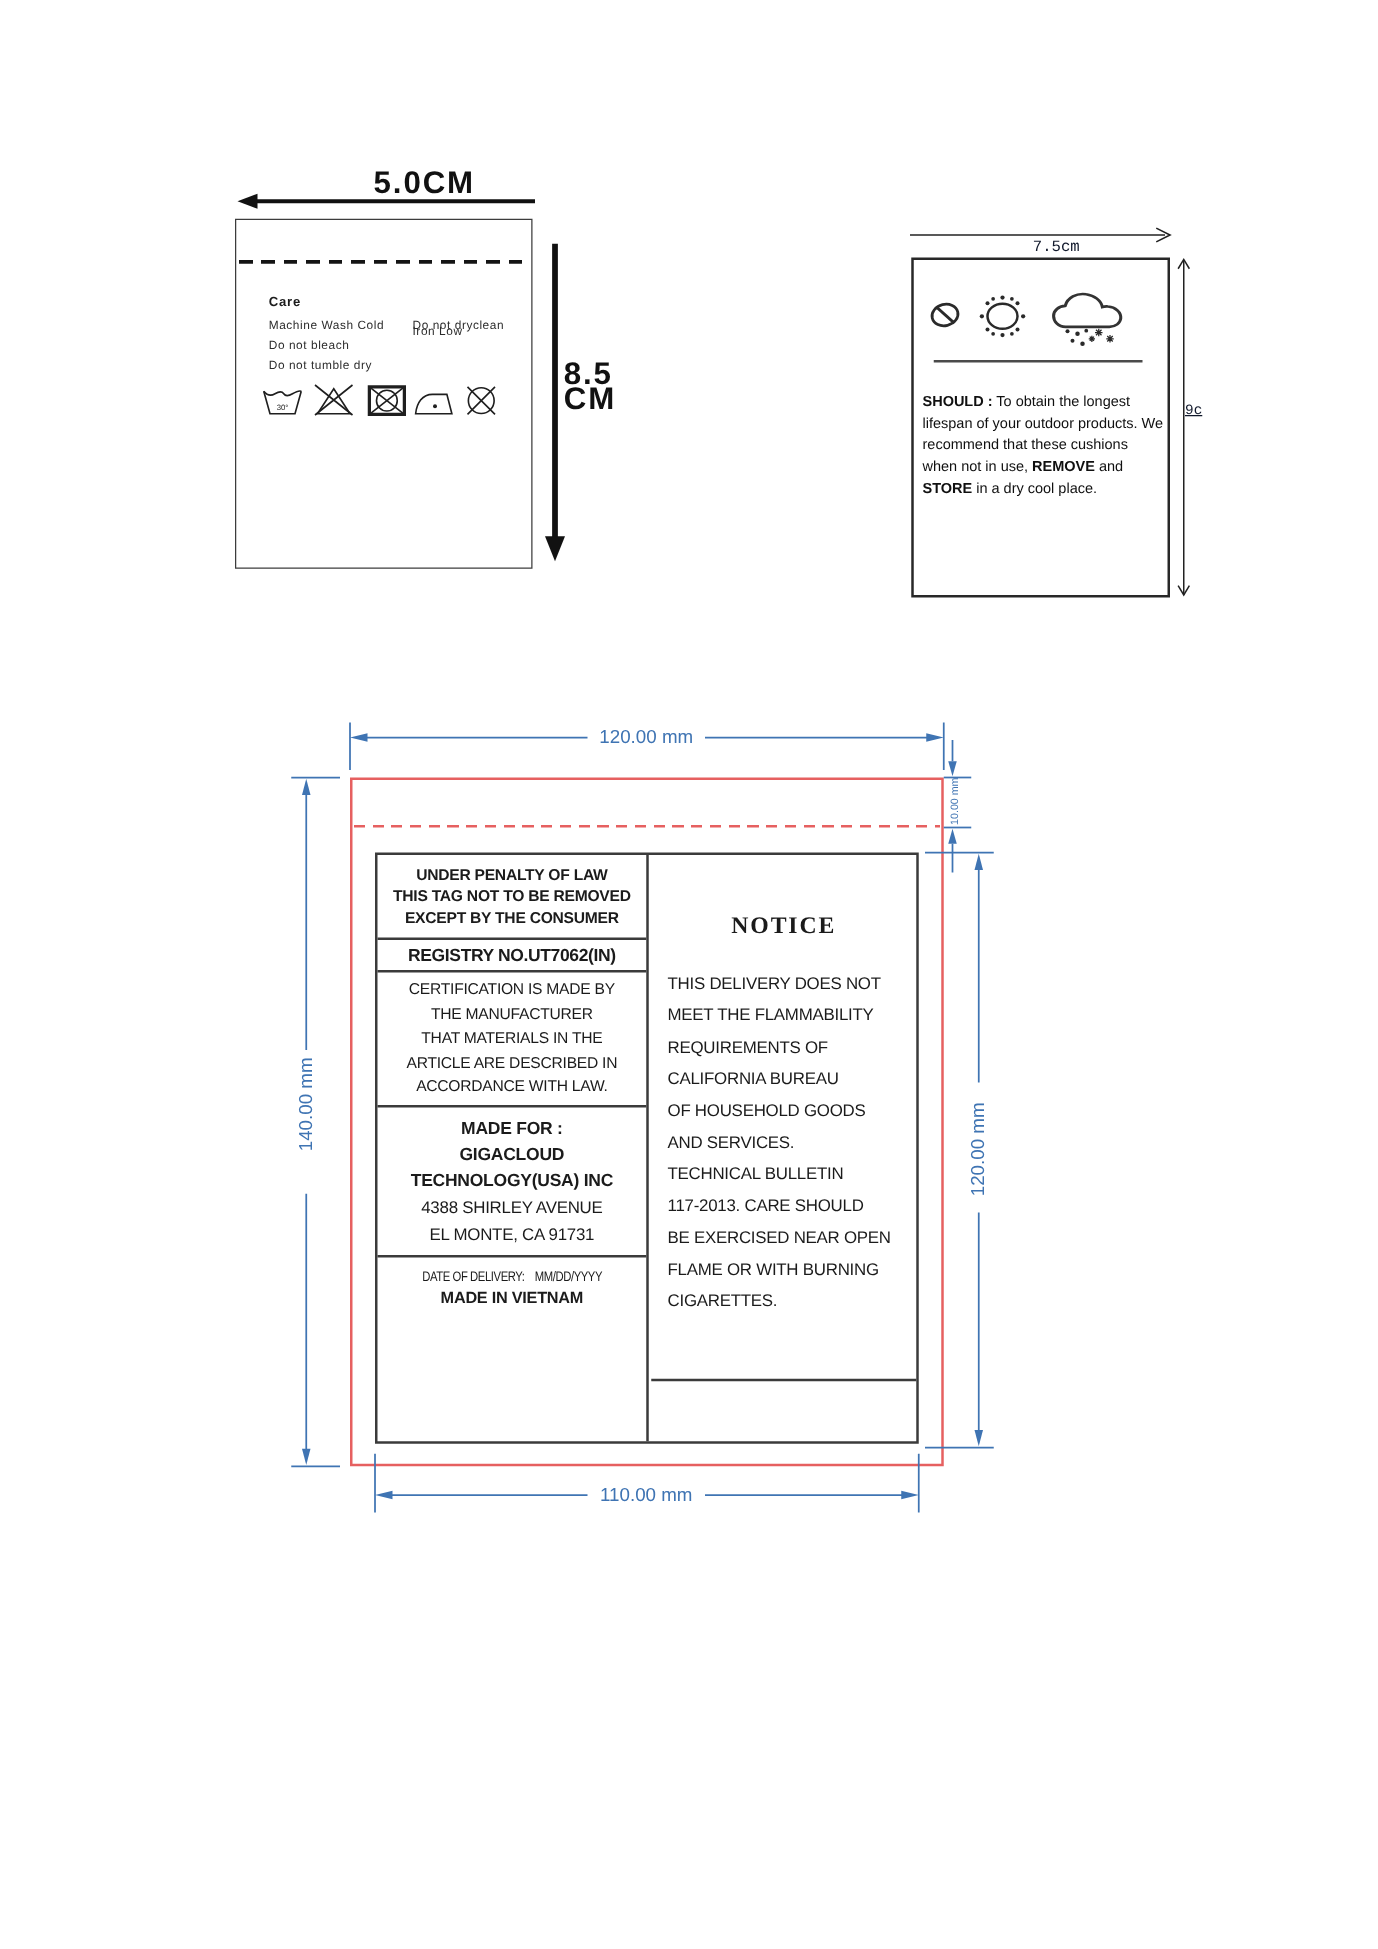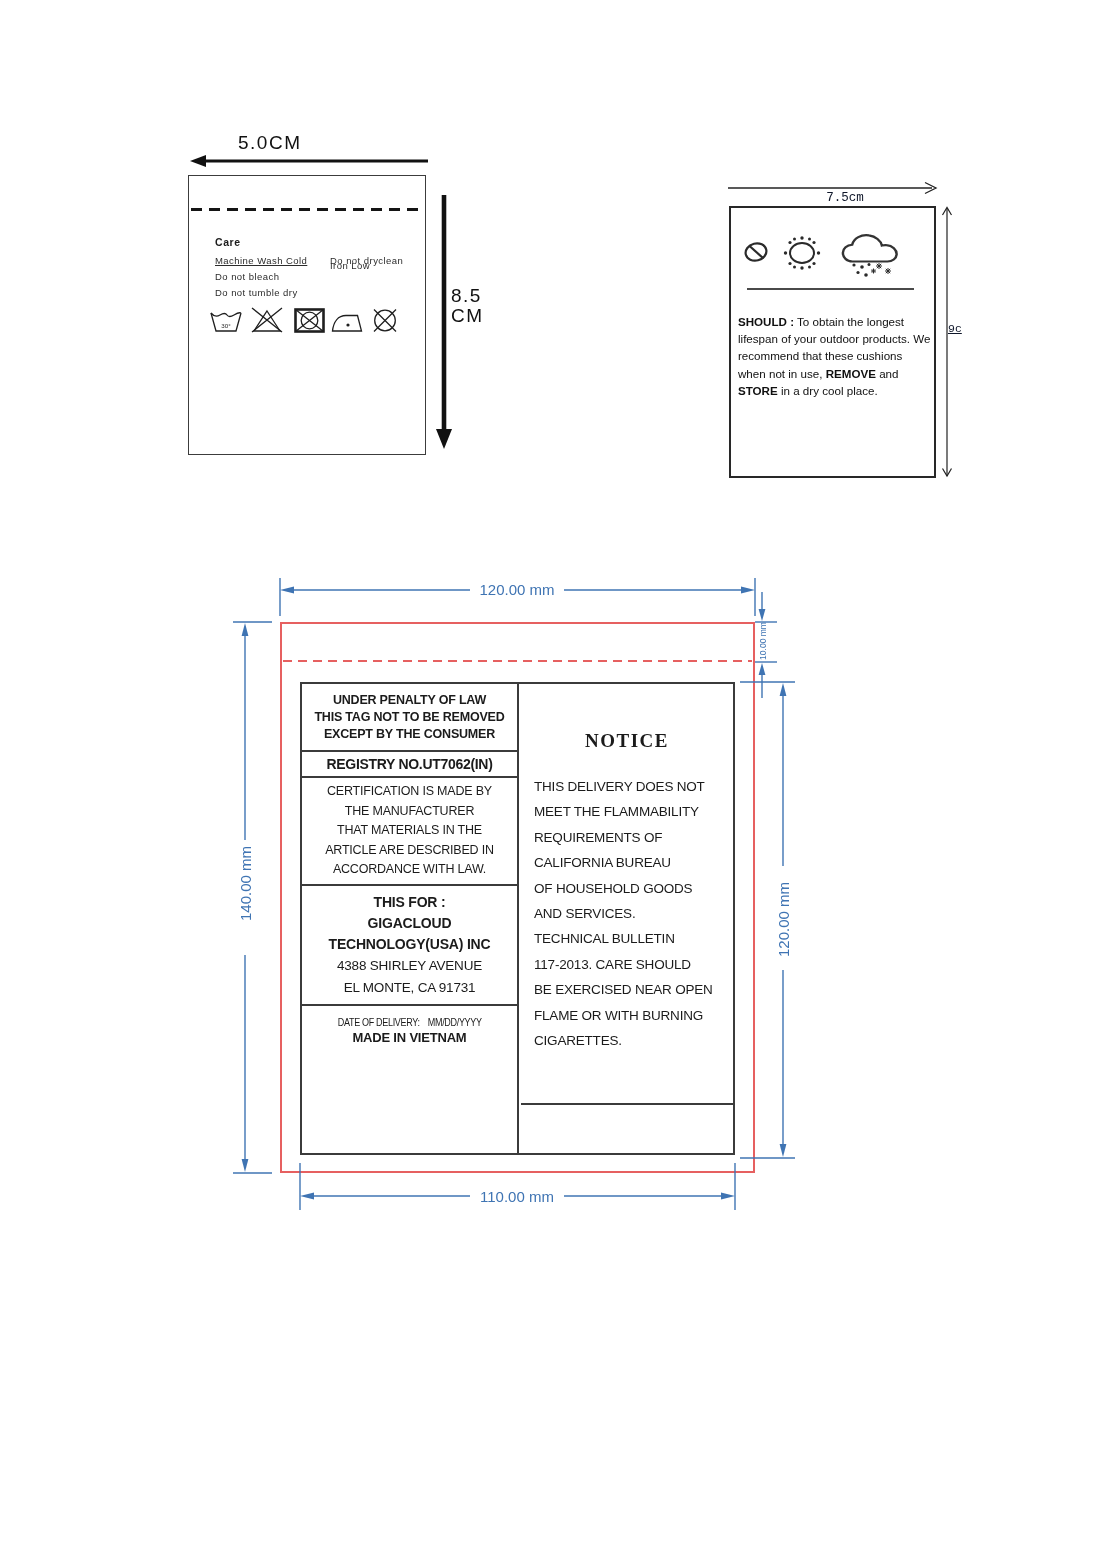--- a/index.html
+++ b/index.html
@@ -6,21 +6,21 @@
     --dimension-blue:#3f74b3;
     --outline-red:#e66060;
     --table-border:#3b3b3b;
     --ink:#1b1b1b;
   }
   html,body{margin:0;padding:0;background:#ffffff;}
   .page{position:relative;width:1102px;height:1559px;background:#fff;overflow:hidden;
         font-family:"Liberation Sans",sans-serif;color:var(--ink);}
   .abs{position:absolute;}
   svg{position:absolute;overflow:visible;}
-  .dim-black{font-size:19px;font-weight:normal;letter-spacing:1.5px;color:#111;text-align:left;}
+  .dim-black{font-size:25px;font-weight:bold;letter-spacing:1.5px;color:#111;text-align:right;}
   .mono{font-family:"Liberation Mono","DejaVu Sans Mono",monospace;color:#0f172a;}
   .care-box{border:1.5px solid #3c3c3c;box-sizing:border-box;background:#fff;}
   .fold-black{background:repeating-linear-gradient(90deg,#141414 0 11px,transparent 11px 18px);}
   .fold-red{background:repeating-linear-gradient(90deg,var(--outline-red) 0 9px,transparent 9px 15px);}
   .care-title{font-size:10.5px;font-weight:bold;letter-spacing:.6px;color:#1c1c1c;}
   .care-line{font-size:9.5px;letter-spacing:.45px;color:#2c2c2c;}
   .caution-box{border:2px solid #282828;box-sizing:border-box;background:#fff;}
   .caution-para{font-size:11.6px;line-height:17.2px;color:#101010;}
   .caution-para b{font-weight:bold;}
   .blue-dim{color:var(--dimension-blue);font-size:15px;text-align:center;white-space:nowrap;}
@@ -56,21 +56,21 @@
 
   <svg class="abs" style="left:188px;top:152px" width="244" height="18">
     <line x1="14" y1="9" x2="240" y2="9" stroke="#111" stroke-width="3.2"></line>
     <polygon points="2,9 18,3 18,15" fill="#111"></polygon>
   </svg>
 
   <div class="abs care-box" style="left:188px;top:175px;width:238px;height:280px;"></div>
   <div class="abs fold-black" style="left:191px;top:208px;width:233px;height:2.5px;"></div>
 
   <div class="abs care-title" style="left:215px;top:236px;">Care</div>
-  <div class="abs care-line" style="left:215px;top:255px;text-decoration:underline;">Machine Wash Cold</div>
+  <div class="abs care-line" style="left:215px;top:255px;">Machine Wash Cold</div>
   <div class="abs care-line" style="left:330px;top:255px;">Do not dryclean</div>
   <div class="abs care-line" style="left:215px;top:271px;">Do not bleach</div>
   <div class="abs care-line" style="left:330px;top:260px;">Iron Low</div>
   <div class="abs care-line" style="left:215px;top:287px;">Do not tumble dry</div>
 
   <svg class="abs" style="left:210px;top:305px" width="200" height="34" viewBox="0 0 200 34">
     <g stroke="#1f1f1f" stroke-width="1.3" fill="none" transform="translate(0,3)">
       <path d="M1,5 L6,23 L26,23 L31,5"></path>
       <path d="M1,5 Q5,10 10,7 T17,7 T24,7 T31,5"></path>
       <text x="16" y="20" font-size="6.2" text-anchor="middle" stroke="none" fill="#1f1f1f">30°</text>
@@ -229,21 +229,21 @@
         <div class="s-reg">REGISTRY NO.UT7062(IN)</div>
       </div>
       <div class="sec" style="height:108px;text-align:right;">
         <div class="s-cert">CERTIFICATION IS MADE BY</div>
         <div class="s-cert">THE MANUFACTURER</div>
         <div class="s-cert">THAT MATERIALS IN THE</div>
         <div class="s-cert">ARTICLE ARE DESCRIBED IN</div>
         <div class="s-cert">ACCORDANCE WITH LAW.</div>
       </div>
       <div class="sec" style="height:120px;">
-        <div class="s-made-b">THIS FOR :</div>
+        <div class="s-made-b">MADE FOR :</div>
         <div class="s-made-b">GIGACLOUD</div>
         <div class="s-made-b">TECHNOLOGY(USA) INC</div>
         <div class="s-made-n">4388 SHIRLEY AVENUE</div>
         <div class="s-made-n">EL MONTE, CA 91731</div>
       </div>
       <div class="sec" style="height:48px;">
         <div class="s-del">
           <span>DATE OF DELIVERY:</span><span class="val">MM/DD/YYYY</span>
         </div>
         <div class="s-origin">MADE IN VIETNAM</div>

